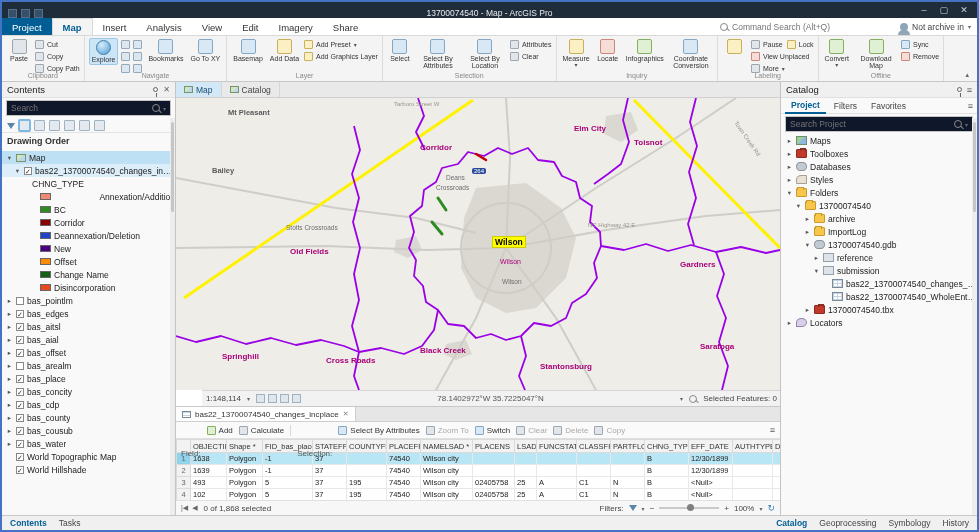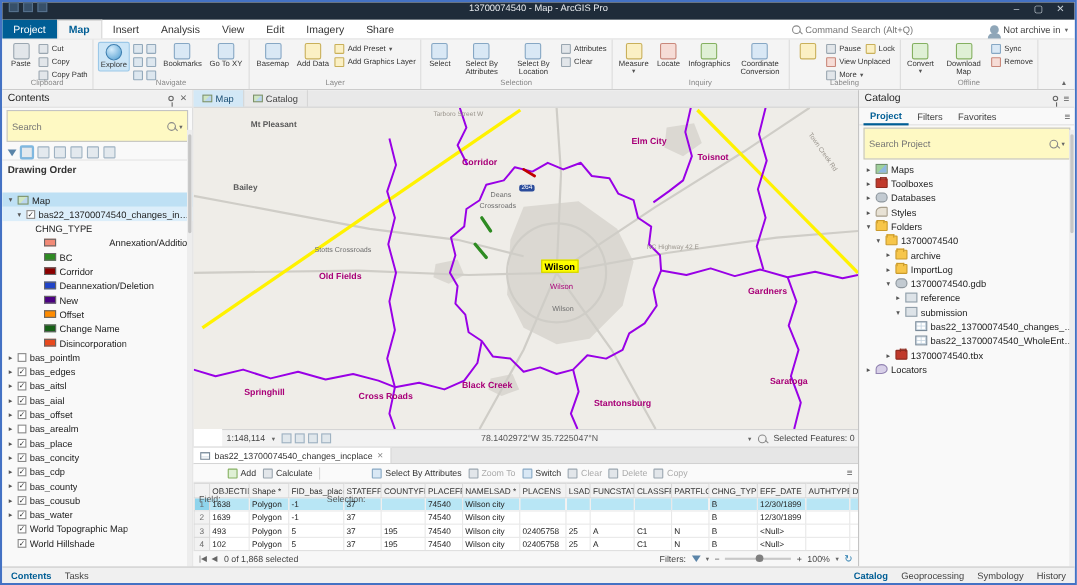--- a/index.html
+++ b/index.html
@@ -1,21 +1,21 @@
 <!DOCTYPE html>
 <html><head>
 <meta charset="utf-8">
 <style>
   *{box-sizing:border-box;margin:0;padding:0;}
   body{background:#9aa4ad;font-family:"Liberation Sans",sans-serif;}
   .window{position:relative;width:979px;height:532px;background:#fff;border:2px solid #4472C4;overflow:hidden;}
   .inner{position:absolute;left:0;top:0;width:975px;height:528px;}
 
   
-  .titlebar{position:absolute;left:0;top:0;width:100%;height:16px;background:#1F2C3A;display:flex;align-items:flex-start;color:#D8DEE4;font-size:8.5px;}
+  .titlebar{position:absolute;left:0;top:0;width:100%;height:16px;background:#1F2C3A;display:flex;align-items:flex-end;color:#D8DEE4;font-size:8.5px;}
   .qat{display:flex;gap:4px;padding-left:6px;width:160px;}
   .qat span{width:9px;height:9px;background:#37506A;border:1px solid #55708C;display:inline-block;}
   .tb-title{flex:1;text-align:center;color:#E8ECF0;}
   .winbtns{width:160px;display:flex;justify-content:flex-end;gap:2px;padding-right:4px;}
   .winbtn{width:18px;height:14px;text-align:center;line-height:13px;font-size:9px;color:#C7D0D8;}
 
   
   .tabsrow{position:absolute;left:0;top:16px;width:100%;height:18px;background:#FFFFFF;border-bottom:1px solid #D8D8D8;display:flex;align-items:flex-end;font-size:9.5px;}
   #ribbon-tabs{display:flex;height:100%;align-items:stretch;}
   .ribbon-tab{padding:3px 10px 2px;color:#333;display:flex;align-items:center;}
@@ -58,29 +58,29 @@
   .main{position:absolute;left:0;top:80px;width:100%;height:433px;}
   .contents-panel{position:absolute;left:0;top:0;width:174px;height:100%;background:#F9F9F9;border-right:1px solid #C4C4C4;}
   .catalog-panel{position:absolute;right:0;top:0;width:197px;height:100%;background:#F9F9F9;border-left:1px solid #C4C4C4;}
   .center{position:absolute;left:174px;top:0;width:604px;height:100%;background:#fff;}
 
   .panel-header{height:16px;display:flex;align-items:center;padding:0 5px;font-size:9.5px;color:#222;background:#F0F0F0;border-bottom:1px solid #E0E0E0;}
   .ph-icons{margin-left:auto;display:flex;gap:5px;align-items:center;color:#666;font-size:8px;}
   .pin-icon{width:5px;height:5px;border:1px solid #666;border-radius:50%;position:relative;display:inline-block;}
   .pin-icon::after{content:"";position:absolute;left:2px;top:5px;width:1px;height:4px;background:#666;}
   .burger{font-size:9px;color:#555;}
-  .panel-search{margin:2px 4px;height:29px;background:#fef9c3;border:1px solid #C4C4C4;display:flex;align-items:center;font-size:8.5px;color:#999;padding:0 4px;gap:3px;}
+  .panel-search{margin:2px 4px;height:16px;background:#0f172a;border:1px solid #C4C4C4;display:flex;align-items:center;font-size:8.5px;color:#999;padding:0 4px;gap:3px;}
   .panel-search input{border:none;outline:none;flex:1;font-size:8.5px;color:#777;background:transparent;font-family:"Liberation Sans",sans-serif;}
 
   .contents-toolbar{display:flex;gap:4px;padding:2px 5px 1px;align-items:center;border-bottom:1px solid #E4E4E4;}
   .ct-icon{width:11px;height:11px;background:#E3E9EE;border:1px solid #9FB2C2;border-radius:1px;}
   .ct-icon.active{outline:2px solid #7FB8E0;outline-offset:-1px;}
   .fun{width:0;height:0;border-left:4px solid transparent;border-right:4px solid transparent;border-top:6px solid #5A84A8;display:inline-block;}
 
-  .drawing-order{font-size:9px;font-weight:bold;color:#333;padding:3px 5px 16px;}
+  .drawing-order{font-size:9px;font-weight:bold;color:#333;padding:3px 5px 5px;}
   .tree{font-size:8.5px;color:#222;}
   .tree-row{display:flex;align-items:center;height:13px;padding-left:4px;gap:3px;white-space:nowrap;overflow:hidden;}
   .tree-row.sel{background:#BEE0F4;}
   .tree-row.sel2{background:#DCEEFA;}
   .arrow{width:7px;font-size:6.5px;color:#555;flex:0 0 auto;text-align:center;}
   .cb{width:8px;height:8px;border:1px solid #888;background:#fff;font-size:7px;line-height:7px;text-align:center;color:#333;flex:0 0 auto;}
   .sw{width:11px;height:7px;border:1px solid #666;flex:0 0 auto;}
   .map-ic{width:10px;height:8px;background:linear-gradient(135deg,#CFE6C2 50%,#BBD6EE 50%);border:1px solid #7C9268;flex:0 0 auto;}
   .lyr-label{overflow:hidden;text-overflow:ellipsis;}
   .vscroll{position:absolute;right:0;top:36px;bottom:0;width:5px;background:#EDEDED;}

